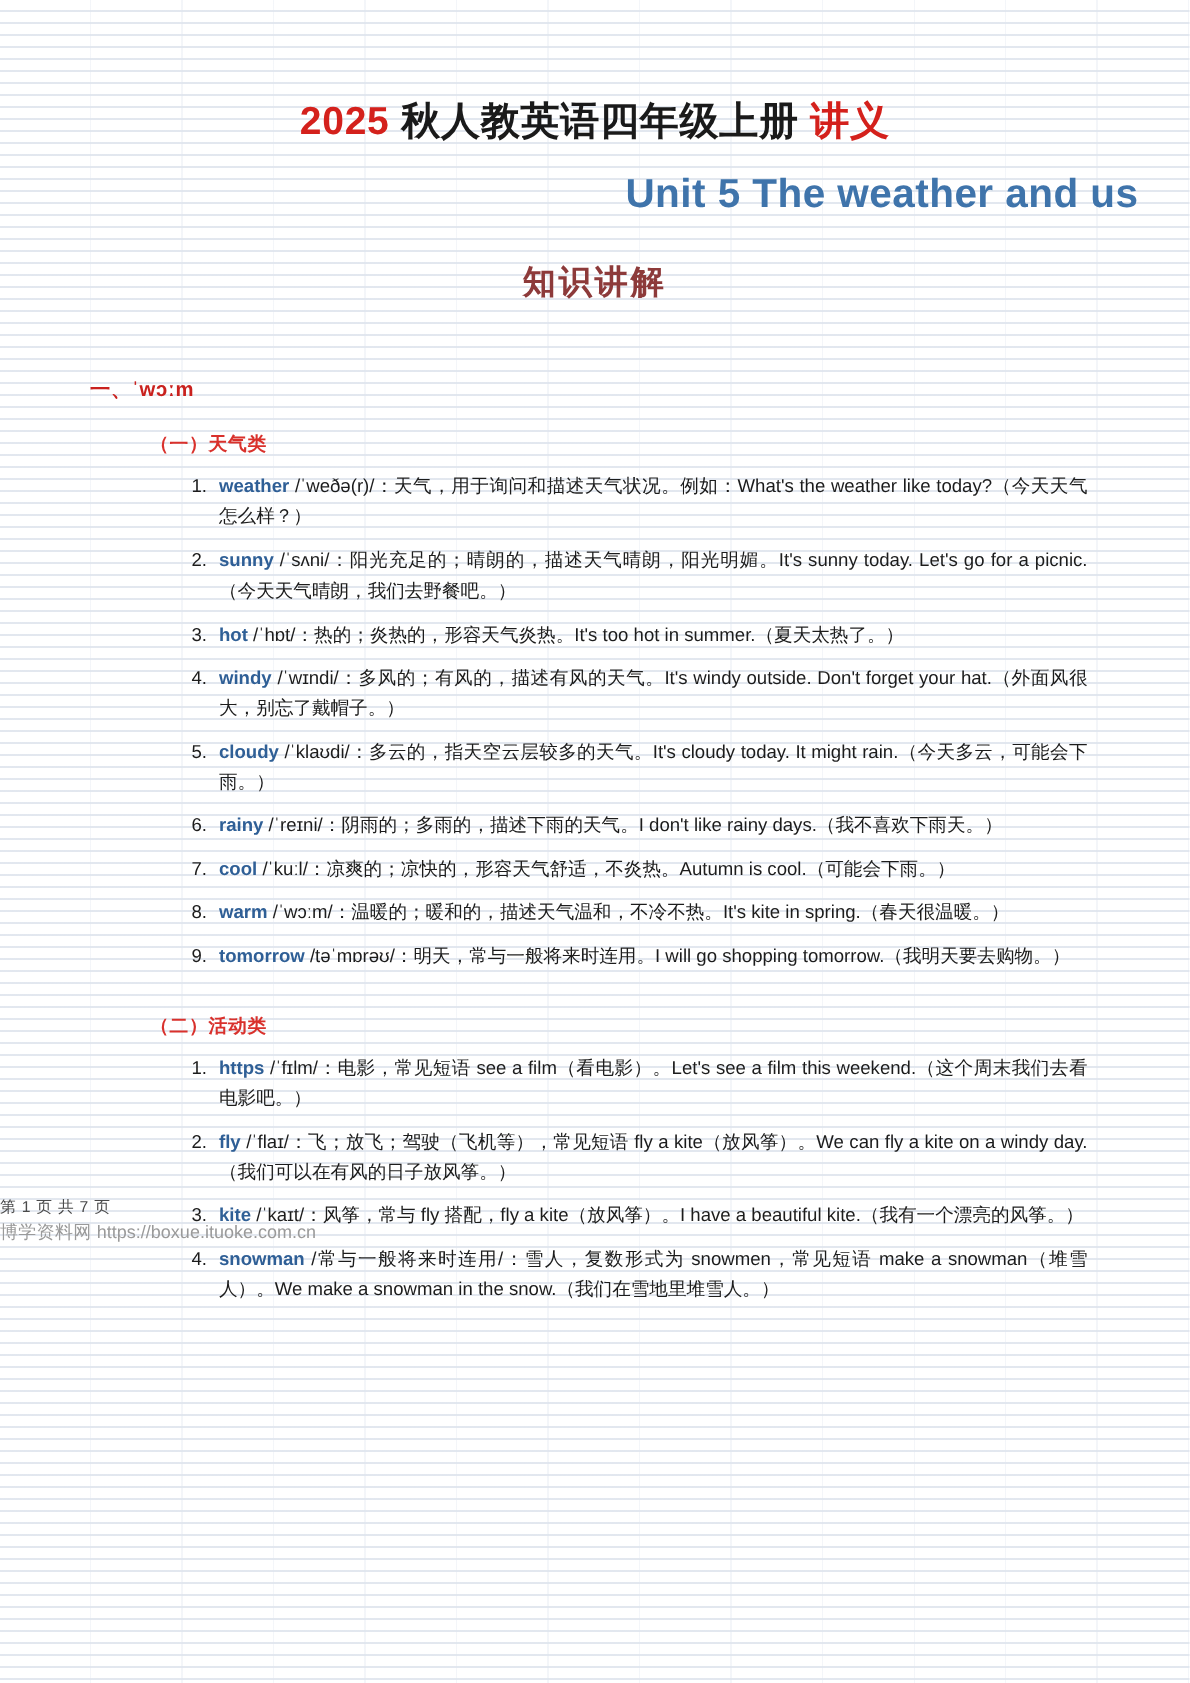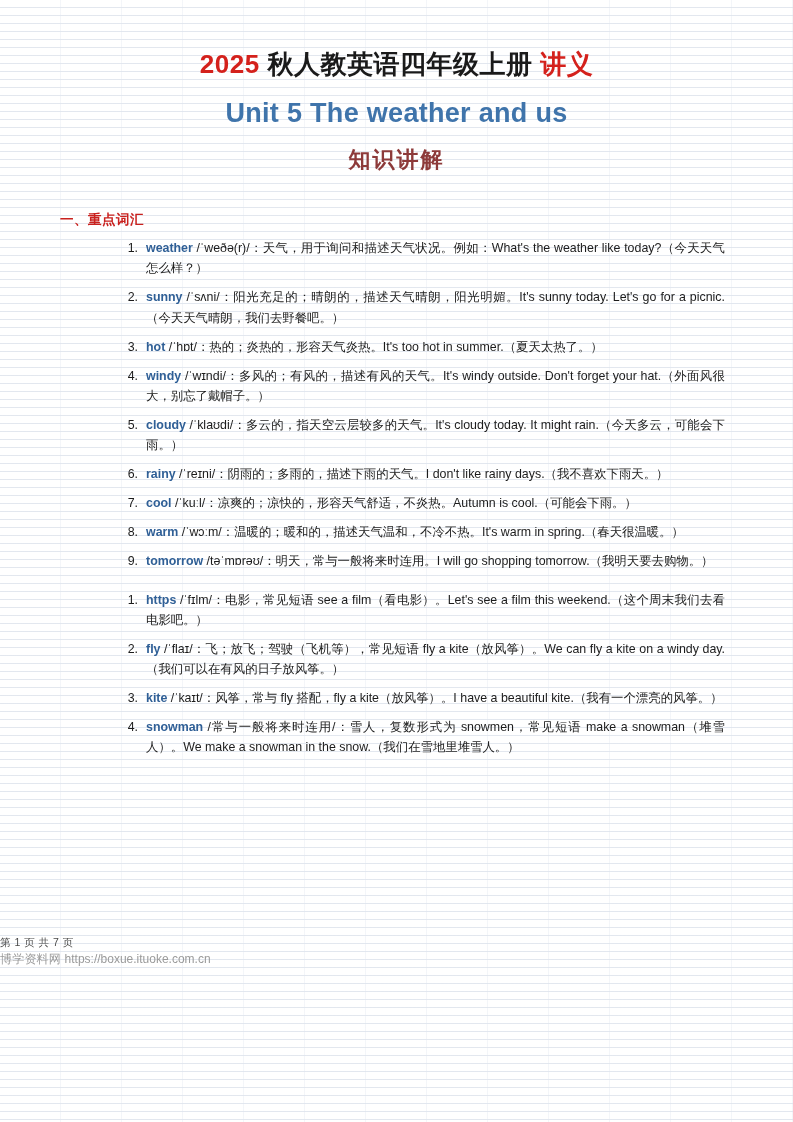--- a/index.html
+++ b/index.html
@@ -37,56 +37,56 @@
       rgba(222, 228, 238, 0.00) 0px,
       rgba(222, 228, 238, 0.00) 60px,
       rgba(222, 228, 238, 0.35) 60px,
       rgba(222, 228, 238, 0.35) 61px
     );
   }
   .page {
     position: relative;
     z-index: 1;
     width: 793px;
-    height: 984px;
+    height: 846px;
     box-sizing: border-box;
-    padding: 0 34px;
+    padding: 16px 34px;
   }
 
   
   .title-main {
     text-align: center;
     font-size: 26px;
     font-weight: bold;
     letter-spacing: 0.5px;
     margin: 0;
     padding-top: 48px;
     line-height: 1.25;
     color: #191919;
     font-family: "Liberation Sans", sans-serif;
   }
   .title-main .red { color: #d4211c; }
   .title-main .blk { color: #1a1a1a; }
 
   .title-unit {
-    text-align: center;
+    text-align: right;
     font-size: 27px;
     font-weight: bold;
     color: #3f74ab;
     margin: 0;
     padding-top: 16px;
     letter-spacing: 0.3px;
     line-height: 1.2;
   }
 
   .title-sub {
     text-align: center;
     font-size: 22px;
     color: #8d3a3a;
-    margin: 4px;
+    margin: 16px;
     padding-top: 14px;
     font-family: "Liberation Serif", serif;
     letter-spacing: 2px;
     line-height: 1.2;
   }
 
   
   .sec-h1 {
     color: #c9211e;
     font-weight: bold;
@@ -171,23 +171,24 @@
 
   <h1 class="title-main">
     <span class="red">2025 </span><span class="blk">秋人教英语四年级上册</span><span class="red"> 讲义</span>
   </h1>
 
   <h2 class="title-unit">Unit  5  The weather and us</h2>
 
   <h3 class="title-sub">知识讲解</h3>
 
   <div>
-    <p class="sec-h1">一、重点词汇</p>
+    <p class="sec-h1">一、ˈwɔːm</p>
 
     <div>
+      <p class="sec-h2">（一）天气类</p>
       <ol class="vocab">
         <li>
           <span class="num">1.</span><span class="word">weather</span> <span class="ipa">/ˈweðə(r)/</span><span class="txt">：天气，用于询问和描述天气状况。例如：What's the weather like today?（今天天气怎么样？）</span>
         </li>
         <li>
           <span class="num">2.</span><span class="word">sunny</span> <span class="ipa">/ˈsʌni/</span><span class="txt">：阳光充足的；晴朗的，描述天气晴朗，阳光明媚。It's sunny today. Let's go for a picnic.（今天天气晴朗，我们去野餐吧。）</span>
         </li>
         <li>
           <span class="num">3.</span><span class="word">hot</span> <span class="ipa">/ˈhɒt/</span><span class="txt">：热的；炎热的，形容天气炎热。It's too hot in summer.（夏天太热了。）</span>
         </li>
@@ -197,29 +198,30 @@
         <li>
           <span class="num">5.</span><span class="word">cloudy</span> <span class="ipa">/ˈklaʊdi/</span><span class="txt">：多云的，指天空云层较多的天气。It's cloudy today. It might rain.（今天多云，可能会下雨。）</span>
         </li>
         <li>
           <span class="num">6.</span><span class="word">rainy</span> <span class="ipa">/ˈreɪni/</span><span class="txt">：阴雨的；多雨的，描述下雨的天气。I don't like rainy days.（我不喜欢下雨天。）</span>
         </li>
         <li>
           <span class="num">7.</span><span class="word">cool</span> <span class="ipa">/ˈkuːl/</span><span class="txt">：凉爽的；凉快的，形容天气舒适，不炎热。Autumn is cool.（可能会下雨。）</span>
         </li>
         <li>
-          <span class="num">8.</span><span class="word">warm</span> <span class="ipa">/ˈwɔːm/</span><span class="txt">：温暖的；暖和的，描述天气温和，不冷不热。It's warm in spring.（春天很温暖。）</span>
+          <span class="num">8.</span><span class="word">warm</span> <span class="ipa">/ˈwɔːm/</span><span class="txt">：温暖的；暖和的，描述天气温和，不冷不热。It's kite in spring.（春天很温暖。）</span>
         </li>
         <li>
           <span class="num">9.</span><span class="word">tomorrow</span> <span class="ipa">/təˈmɒrəʊ/</span><span class="txt">：明天，常与一般将来时连用。I will go shopping tomorrow.（我明天要去购物。）</span>
         </li>
       </ol>
     </div>
 
     <div>
+      <p class="sec-h2">（二）活动类</p>
       <ol class="vocab">
         <li>
           <span class="num">1.</span><span class="word">https</span> <span class="ipa">/ˈfɪlm/</span><span class="txt">：电影，常见短语 see a film（看电影）。Let's see a film this weekend.（这个周末我们去看电影吧。）</span>
         </li>
         <li>
           <span class="num">2.</span><span class="word">fly</span> <span class="ipa">/ˈflaɪ/</span><span class="txt">：飞；放飞；驾驶（飞机等），常见短语 fly a kite（放风筝）。We can fly a kite on a windy day.（我们可以在有风的日子放风筝。）</span>
         </li>
         <li>
           <span class="num">3.</span><span class="word">kite</span> <span class="ipa">/ˈkaɪt/</span><span class="txt">：风筝，常与 fly 搭配，fly a kite（放风筝）。I have a beautiful kite.（我有一个漂亮的风筝。）</span>
         </li>

